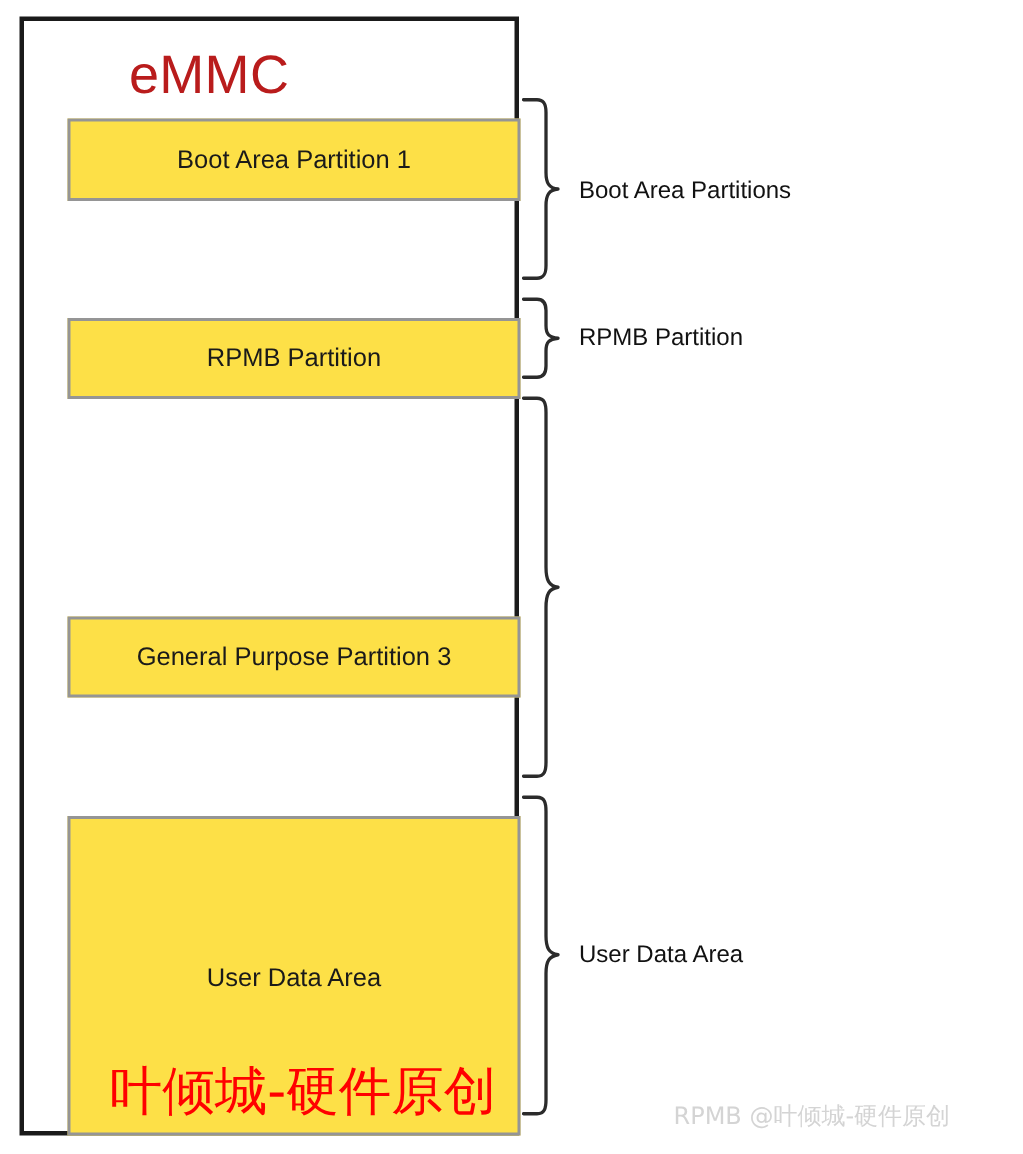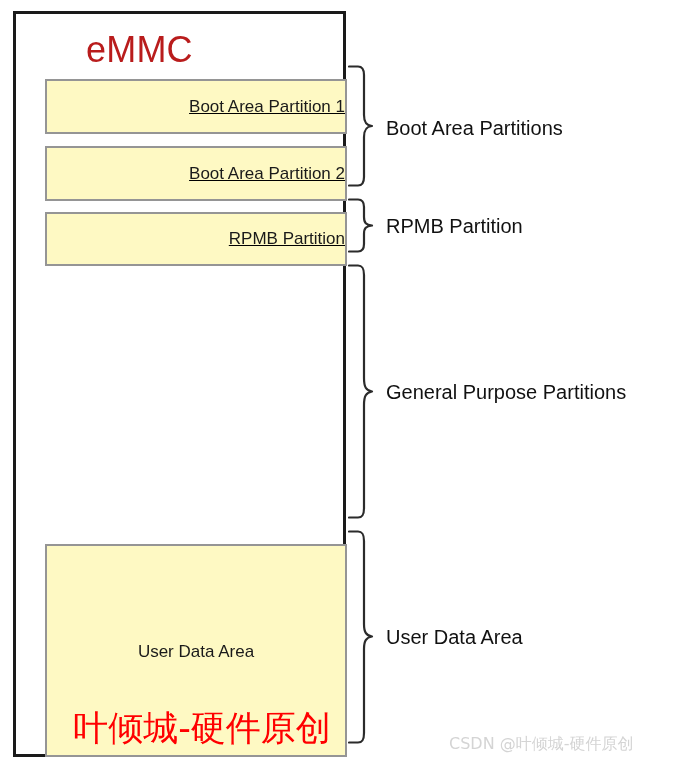--- a/index.html
+++ b/index.html
@@ -42,25 +42,24 @@
     margin-left: 44px;
   }
 
   
   .part-box {
     position: absolute;
     left: 29px;
     width: 302px;
     box-sizing: border-box;
     border: 2px solid #959595;
-    background: #fef9c3;
+    background: #fde047;
     display: flex;
     align-items: center;
-    justify-content: flex-end;
-    text-decoration: underline;
+    justify-content: center;
   }
   .part-label {
     font-size: 17px;
     line-height: 20px;
     color: #1a1a1a;
     white-space: nowrap;
   }
 
   .box-boot1 { top: 65px;  height: 55px; }
   .box-boot2 { top: 132px; height: 55px; }
@@ -101,21 +100,21 @@
   
   .brace {
     position: absolute;
     left: 348px;
   }
   .brace svg { display: block; }
 
   .group-label {
     position: absolute;
     left: 386px;
-    font-size: 20px;
+    font-size: 16px;
     line-height: 24px;
     color: #111111;
     white-space: nowrap;
   }
 
   
   .csdn-watermark {
     position: absolute;
     left: 449px;
     top: 734px;
@@ -131,30 +130,30 @@
 
 <div id="canvas">
 
   <div class="emmc-box">
     <div class="emmc-title">eMMC</div>
 
     <div class="part-box box-boot1">
       <span class="part-label">Boot Area Partition 1</span>
     </div>
 
-    <div class="part-box box-boot2">
-      <span class="part-label">Boot Area Partition 2</span>
-    </div>
 
     <div class="part-box box-rpmb">
       <span class="part-label">RPMB Partition</span>
     </div>
 
 
 
+    <div class="part-box box-gp3">
+      <span class="part-label">General Purpose Partition 3</span>
+    </div>
 
 
     <div class="part-box box-uda">
       <div class="uda-label">User Data Area</div>
       <div class="uda-watermark-red">叶倾城-硬件原创</div>
     </div>
   </div>
 
   <div class="brace" style="top:65px;">
     <svg width="26" height="122" viewBox="0 0 26 122" fill="none" xmlns="http://www.w3.org/2000/svg">
@@ -168,24 +167,23 @@
       <path d="M1 1.5 H10 C15 1.5 16 5 16 9 V19 C16 25 18 26.8 24 27.5 C18 28.2 16 30 16 36 V46 C16 50 15 53.5 10 53.5 H1" stroke="#2b2b2b" stroke-width="2.2" fill="none" stroke-linecap="round" stroke-linejoin="round"></path>
     </svg>
   </div>
   <div class="group-label" style="top:214px;">RPMB Partition</div>
 
   <div class="brace" style="top:264px;">
     <svg width="26" height="255" viewBox="0 0 26 255" fill="none" xmlns="http://www.w3.org/2000/svg">
       <path d="M1 1.5 H10 C15 1.5 16 5 16 11 V114 C16 123 18 126.5 24 127.5 C18 128.5 16 132 16 141 V244 C16 250 15 253.5 10 253.5 H1" stroke="#2b2b2b" stroke-width="2.2" fill="none" stroke-linecap="round" stroke-linejoin="round"></path>
     </svg>
   </div>
-  <div class="group-label" style="top:380px;">General Purpose Partitions</div>
 
   <div class="brace" style="top:530px;">
     <svg width="26" height="214" viewBox="0 0 26 214" fill="none" xmlns="http://www.w3.org/2000/svg">
       <path d="M1 1.5 H10 C15 1.5 16 5 16 11 V94 C16 102 18 105.5 24 106.5 C18 107.5 16 111 16 119 V203 C16 209 15 212.5 10 212.5 H1" stroke="#2b2b2b" stroke-width="2.2" fill="none" stroke-linecap="round" stroke-linejoin="round"></path>
     </svg>
   </div>
   <div class="group-label" style="top:625px;">User Data Area</div>
 
-  <div class="csdn-watermark">CSDN @叶倾城-硬件原创</div>
+  <div class="csdn-watermark">RPMB @叶倾城-硬件原创</div>
 
 </div>
 
 </body></html>

